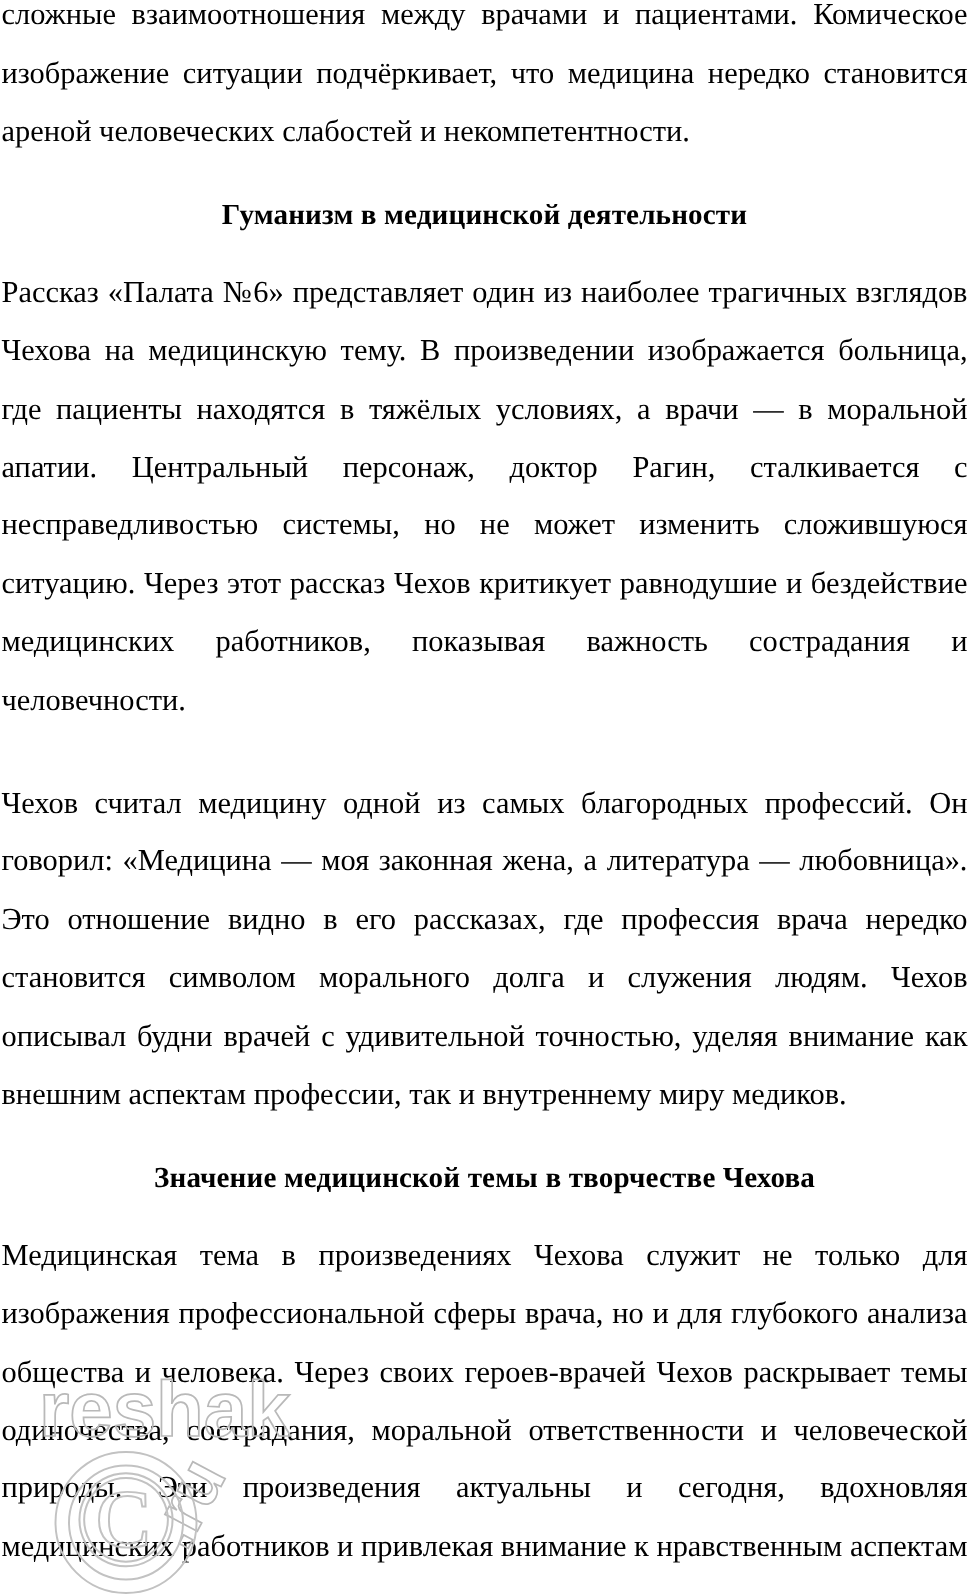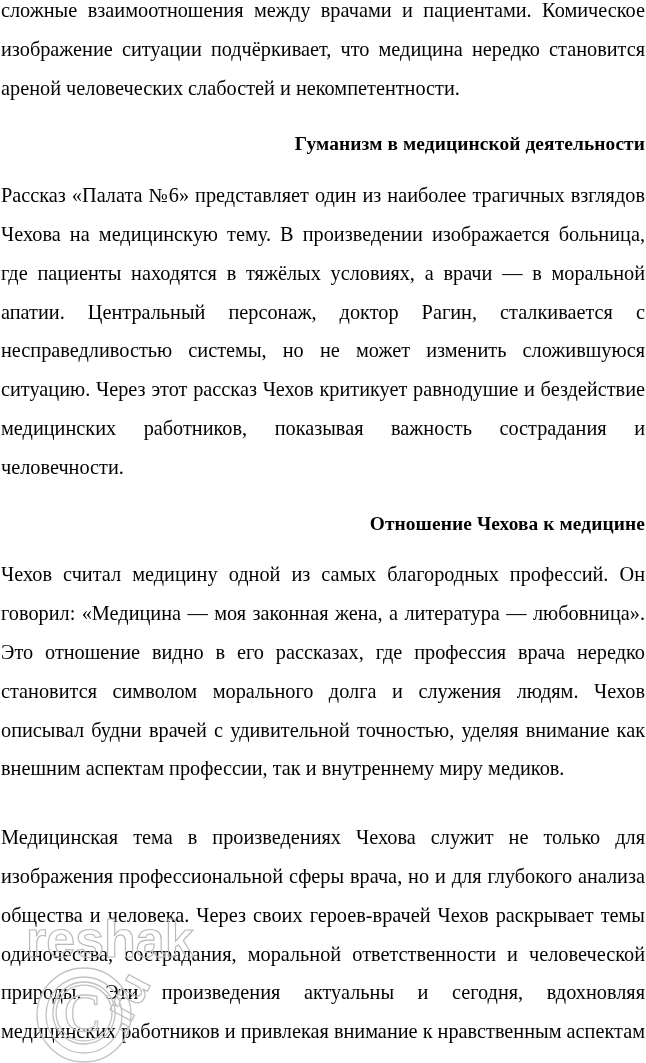--- a/index.html
+++ b/index.html
@@ -43,21 +43,21 @@
     letter-spacing: 0px;
     word-spacing: 0px;
     color: #000;
   }
 
   h2.section-head {
     margin: 0;
     font-size: 19.4px;
     line-height: 38.8px;
     font-weight: bold;
-    text-align: right;
+    text-align: center;
     color: #000;
     letter-spacing: 0.1px;
   }
 
   .gap-before-head { height: 18px; }
   .gap-after-head  { height: 12px; }
 
   
   #watermark {
     position: absolute;
@@ -106,28 +106,28 @@
     <div class="gap-before-head"></div>
 
     <h2 class="section-head">Гуманизм в медицинской деятельности</h2>
 
     <div class="gap-after-head"></div>
 
     <p class="body-par">Рассказ «Палата №6» представляет один из наиболее трагичных взглядов Чехова на медицинскую тему. В произведении изображается больница, где пациенты находятся в тяжёлых условиях, а врачи — в моральной апатии. Центральный персонаж, доктор Рагин, сталкивается с несправедливостью системы, но не может изменить сложившуюся ситуацию. Через этот рассказ Чехов критикует равнодушие и бездействие медицинских работников, показывая важность сострадания и человечности.</p>
 
     <div class="gap-before-head"></div>
 
-    <h2 class="section-head">Отношение Чехова к медицине</h2>
 
     <div class="gap-after-head"></div>
 
     <p class="body-par">Чехов считал медицину одной из самых благородных профессий. Он говорил: «Медицина — моя законная жена, а литература — любовница». Это отношение видно в его рассказах, где профессия врача нередко становится символом морального долга и служения людям. Чехов описывал будни врачей с удивительной точностью, уделяя внимание как внешним аспектам профессии, так и внутреннему миру медиков.</p>
 
     <div class="gap-before-head"></div>
 
+    <h2 class="section-head">Значение медицинской темы в творчестве Чехова</h2>
 
     <div class="gap-after-head"></div>
 
     <p class="body-par">Медицинская тема в произведениях Чехова служит не только для изображения профессиональной сферы врача, но и для глубокого анализа общества и человека. Через своих героев-врачей Чехов раскрывает темы одиночества, сострадания, моральной ответственности и человеческой природы. Эти произведения актуальны и сегодня, вдохновляя медицинских работников и привлекая внимание к нравственным аспектам их деятельности.</p>
 
   </div>
 
   <div id="watermark">
     <svg viewBox="0 0 210 148" xmlns="http://www.w3.org/2000/svg" aria-hidden="true">
       <text class="wm-text" x="-2" y="42" font-size="52">reshak</text>

